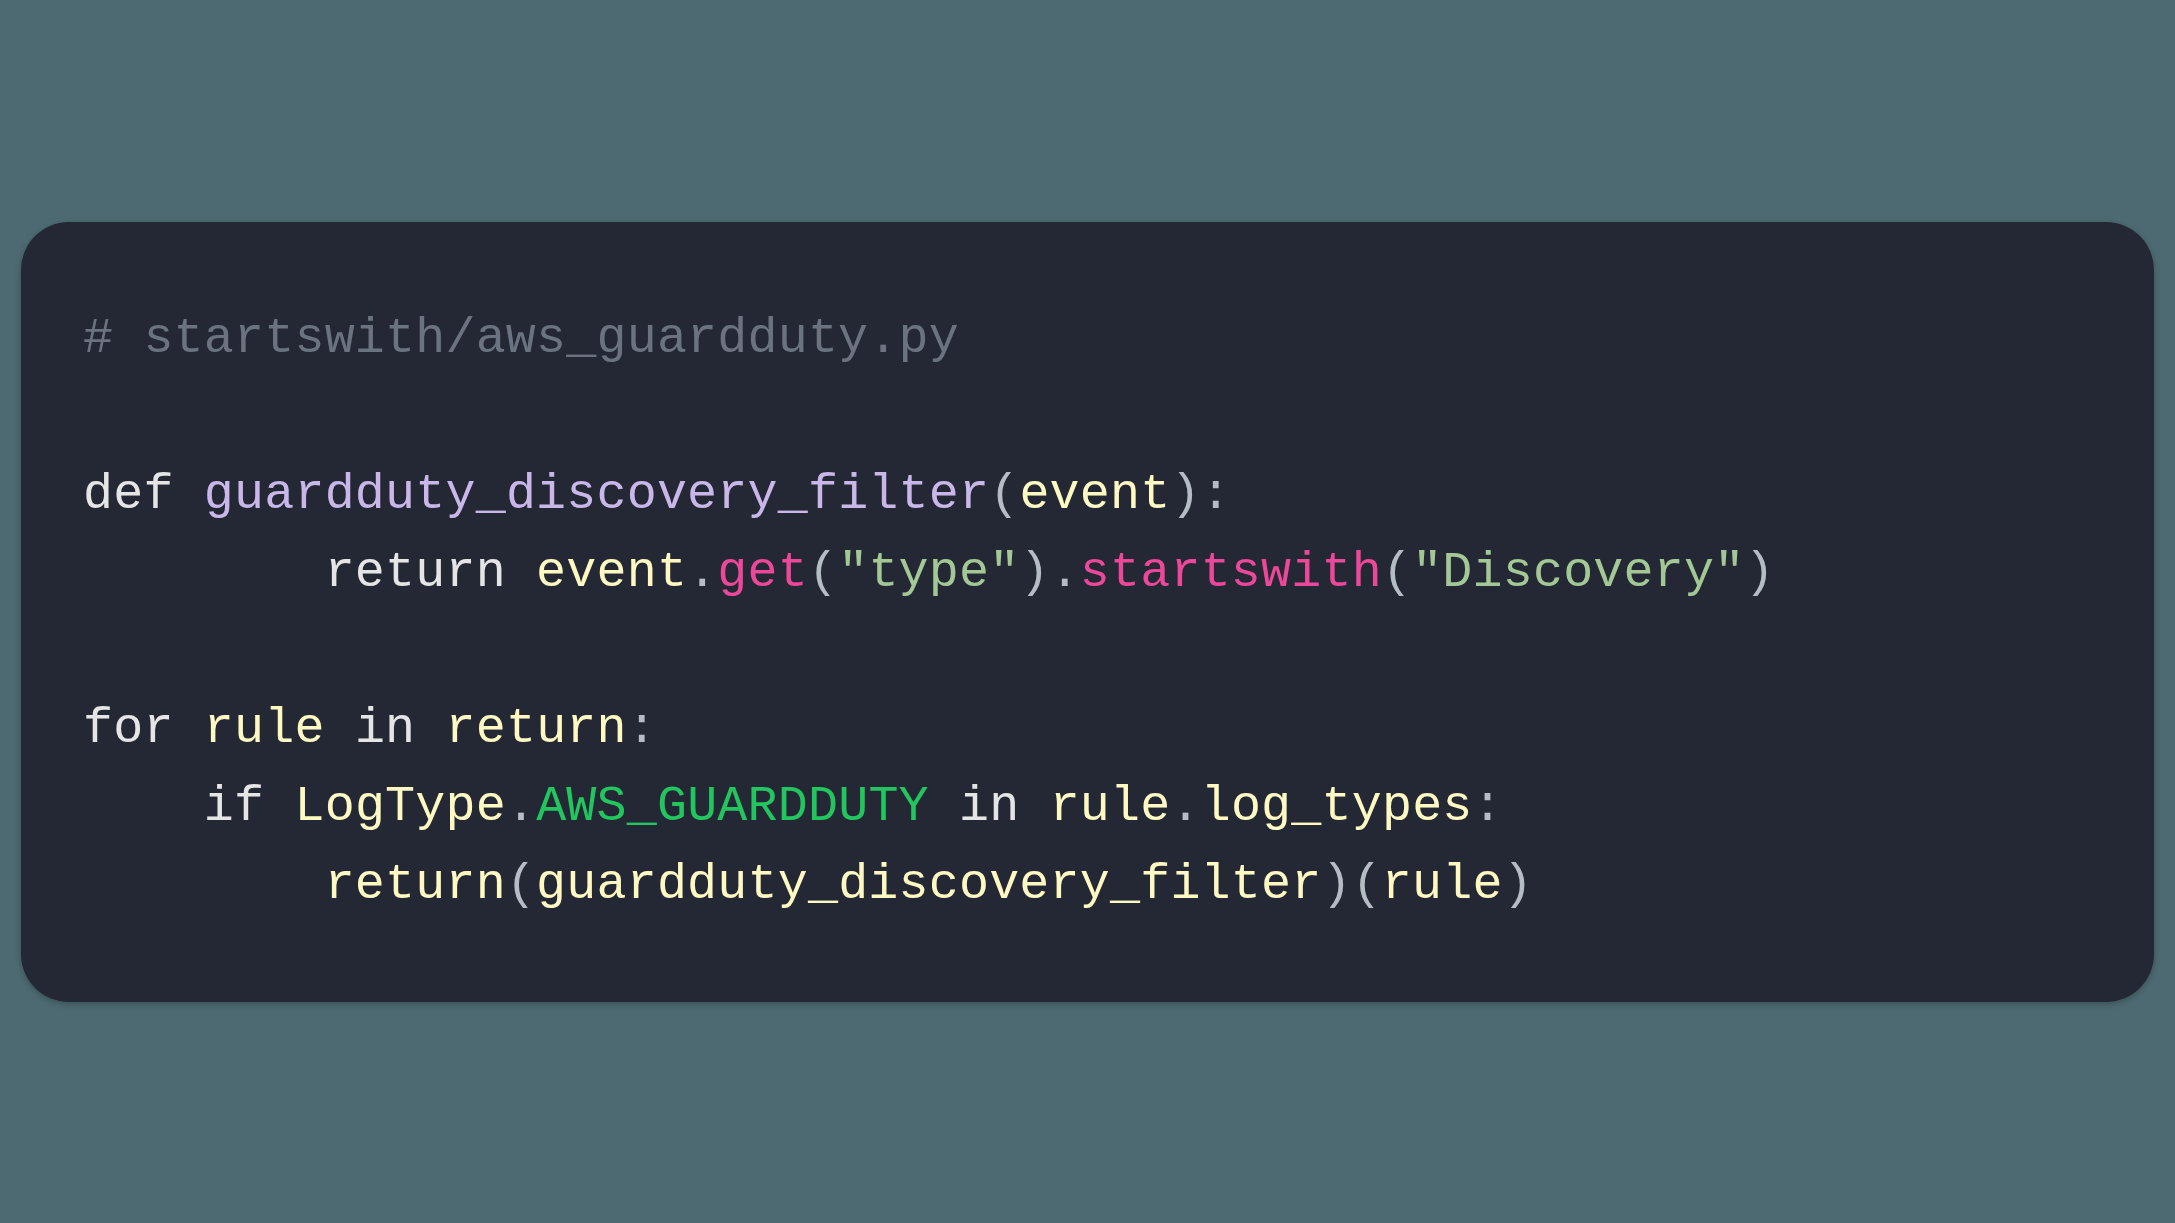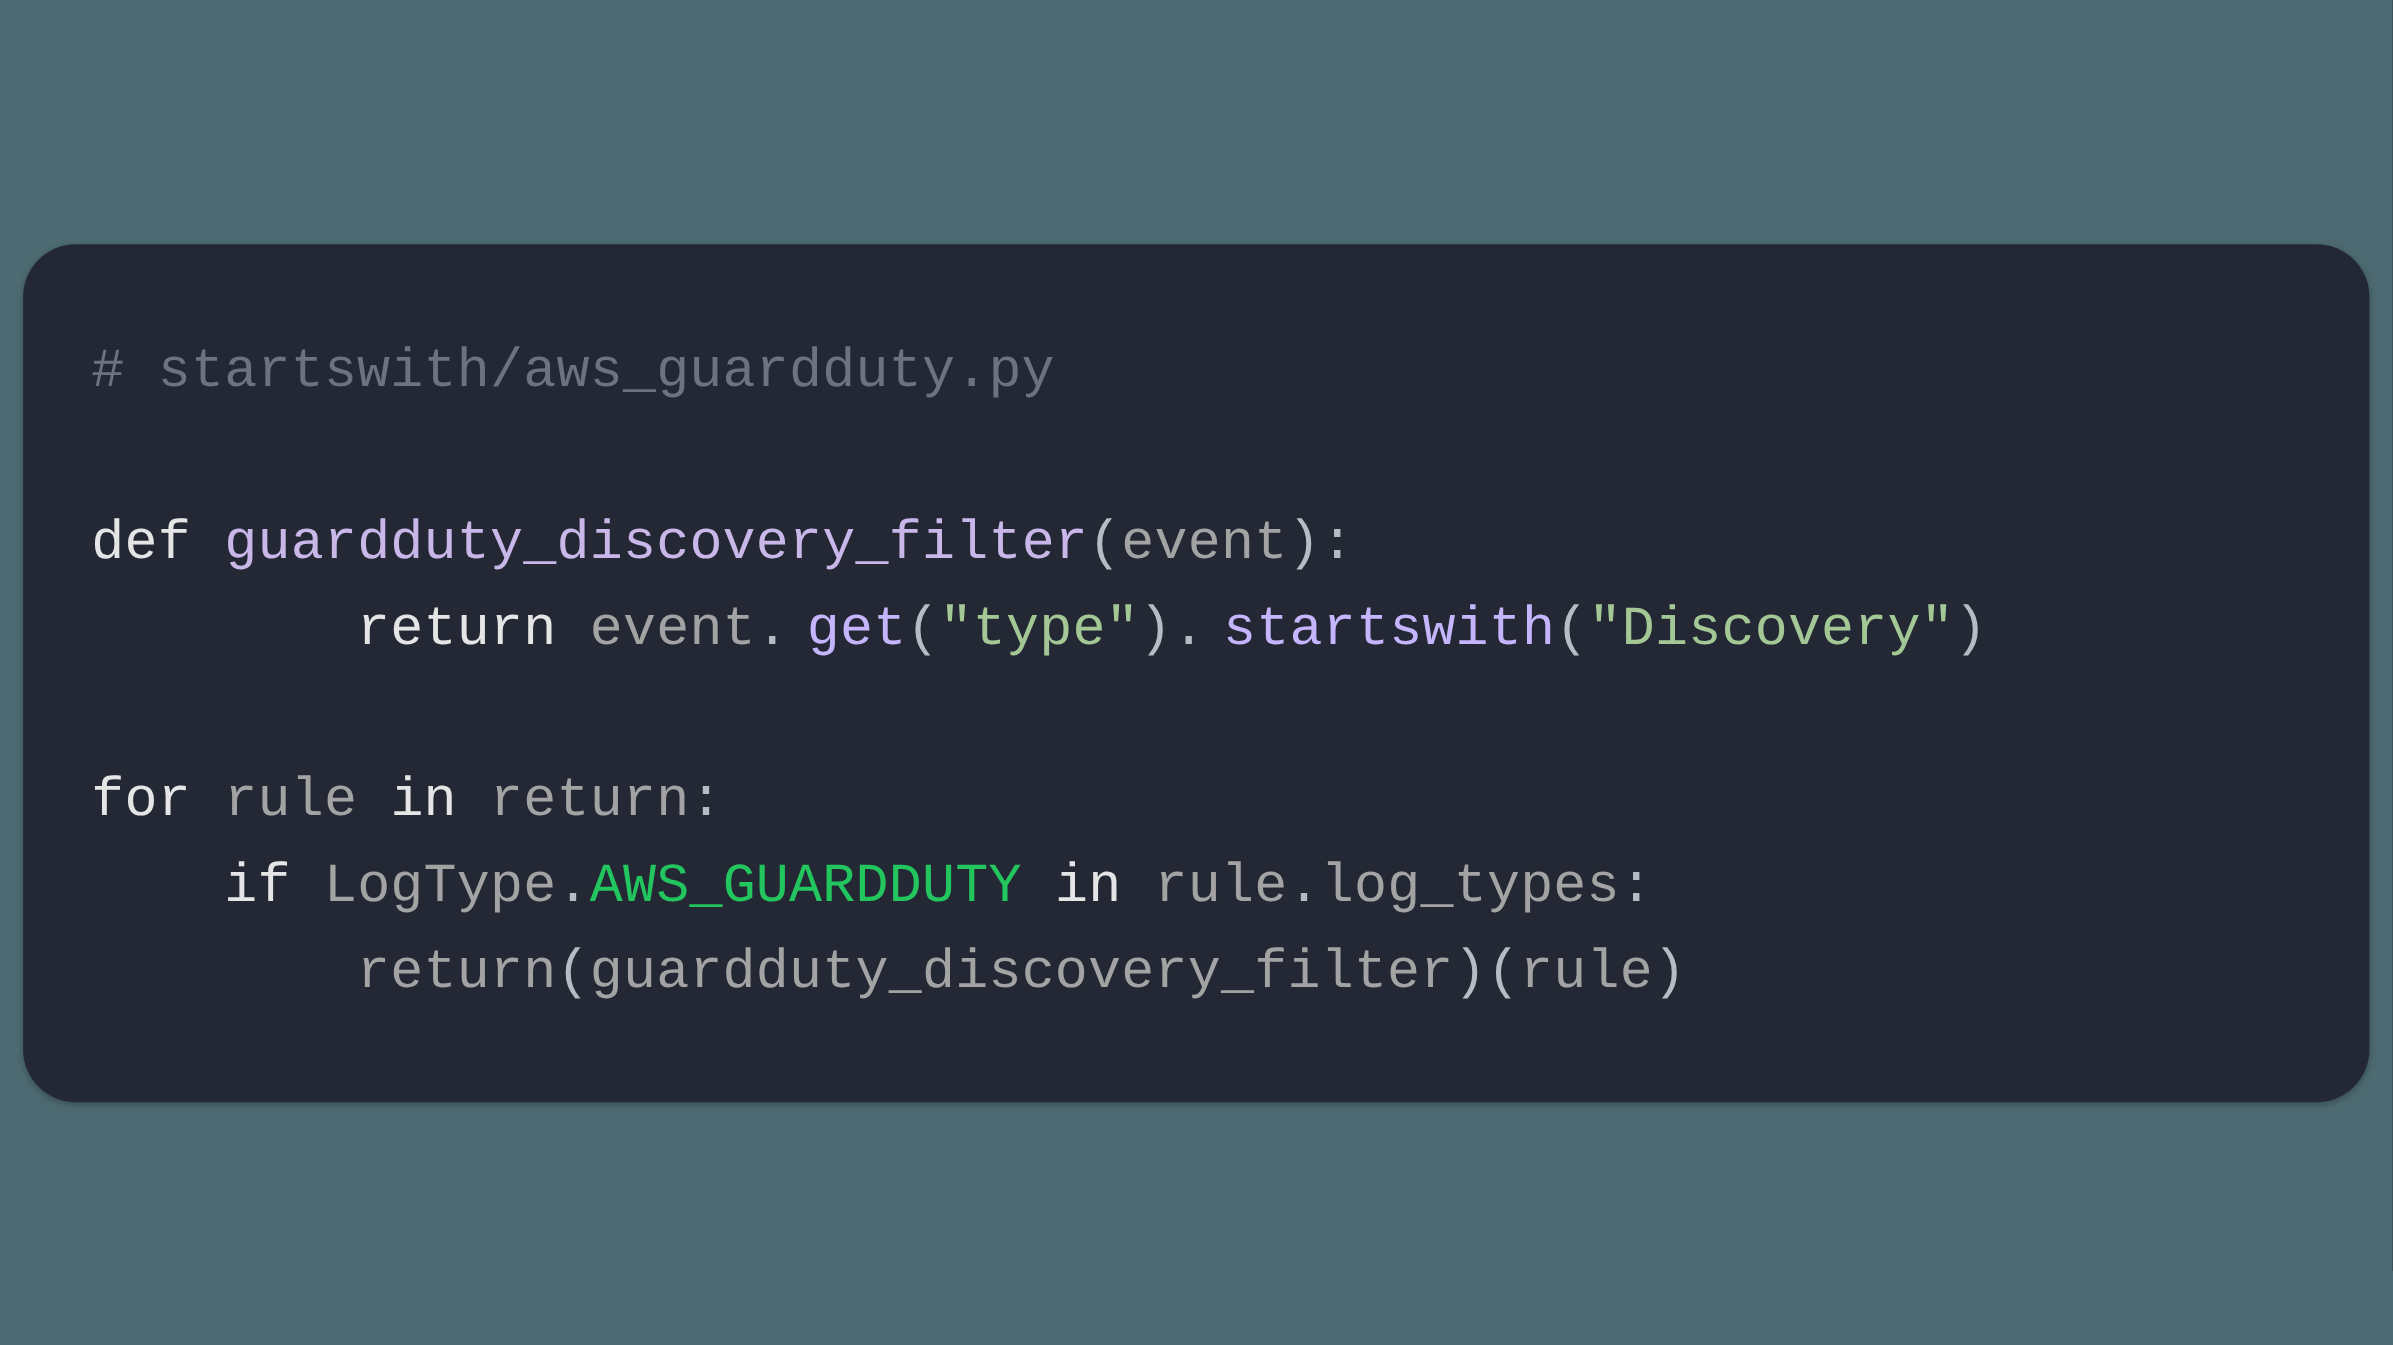--- a/index.html
+++ b/index.html
@@ -32,22 +32,22 @@
     font-size: 50px;
     line-height: 1.56;
     color: #d7dce2;
     white-space: pre;
     letter-spacing: 0.2px;
   }
   .tok-comment { color: #6b7380; }
   .tok-keyword { color: #e5e5e5; }
   .tok-funcname { color: #c8b7e8; }
   .tok-punct   { color: #b6bcc5; }
-  .tok-ident   { color: #a3a3a3; }
-  .tok-method  { color: #c4b5fd; margin-left: 16px; }
+  .tok-ident   { color: #fef9c3; }
+  .tok-method  { color: #ec4899; }
   .tok-string  { color: #a3c896; }
   .tok-const   { color: #22c55e; }
 </style>
 </head>
 <body>
 
 <div class="frame">
   <div class="code-card">
     <pre class="code" id="code-block"><span><span class="tok-comment"># startswith/aws_guardduty.py</span></span>
 <span><span> </span></span>

